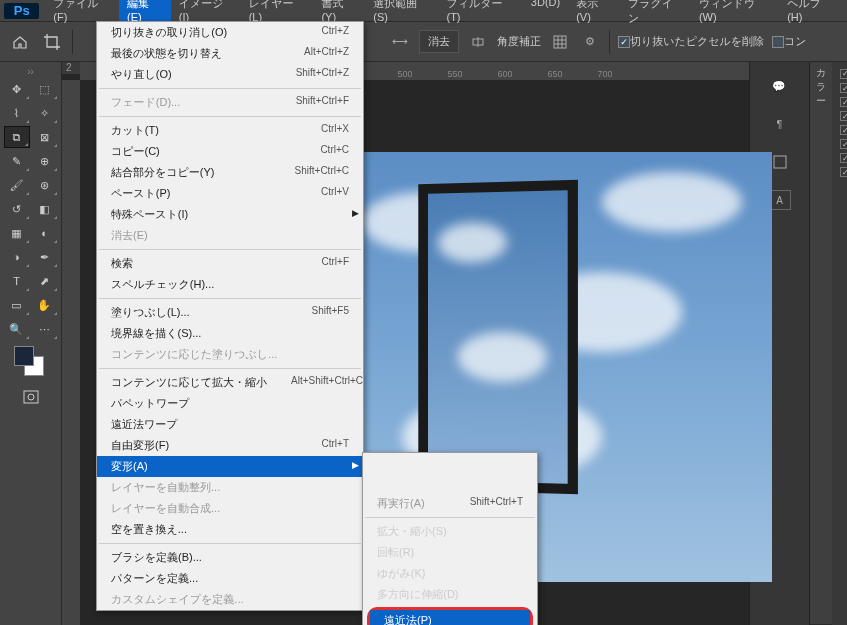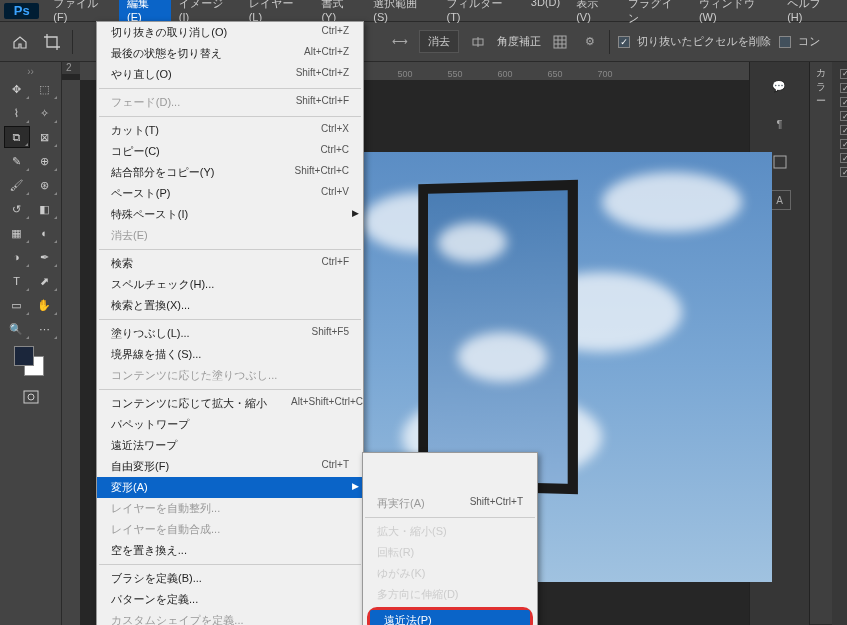--- a/index.html
+++ b/index.html
@@ -8,21 +8,21 @@
 .menubar { height: 22px; background: #444; display: flex; align-items: center; padding: 0 4px; border-bottom: 1px solid #2a2a2a; }
 .ps-logo { width: 36px; height: 16px; background: #001d33; color: #3aa3ff; font-size: 13px; font-weight: bold; display: flex; align-items: center; justify-content: center; border-radius: 2px; margin-right: 6px; }
 .menubar-item { padding: 3px 8px; cursor: default; font-size: 11px; }
 .menubar-item.active { background: #0a64c8; color: #fff; }
 
 .optionsbar { height: 40px; background: #444; display: flex; align-items: center; padding: 0 8px; gap: 8px; border-bottom: 1px solid #2a2a2a; }
 .opt-icon { width: 24px; height: 24px; display: flex; align-items: center; justify-content: center; color: #ccc; }
 .opt-divider { width: 1px; height: 24px; background: #2a2a2a; }
 .opt-btn { padding: 3px 8px; border: 1px solid #555; background: #3a3a3a; border-radius: 0; font-size: 11px; }
 .opt-iconbtn { width: 22px; height: 22px; display:flex; align-items:center; justify-content:center; color:#aaa; }
-.checkbox-row { display:flex; align-items:center; gap:7px; }
+.checkbox-row { display:flex; align-items:center; gap:0; }
 .chk { width:12px; height:12px; border:1px solid #888; background:#3aa3ff22; display:flex; align-items:center; justify-content:center; }
 .chk.on::after { content:"✓"; font-size:9px; color:#fff; }
 
 .main-area { display: flex; height: calc(100% - 62px); }
 .toolbox { width: 62px; background: #444; border-right: 1px solid #2a2a2a; display: flex; flex-direction: column; align-items: center; padding-top: 4px; }
 .tool-dbl { width: 20px; height: 8px; color:#888; font-size:10px; text-align:center; }
 .tool-grid { display:grid; grid-template-columns: 26px 26px; gap:2px; padding-top:4px;}
 .tool-cell { width:26px; height:22px; display:flex; align-items:center; justify-content:center; color:#ccc; position:relative; }
 .tool-cell.active { background:#2c2c2c; border:1px solid #111; }
 .tool-cell .tri { position:absolute; right:1px; bottom:1px; width:0;height:0;border-left:3px solid transparent;border-bottom:3px solid #888; }
@@ -291,23 +291,20 @@
       <span>消去(E)</span>
     </div>
     <div class="dd-sep"></div>
     <div class="dd-item">
       <span>検索</span>
       <span class="shortcut">Ctrl+F</span>
     </div>
     <div class="dd-item">
       <span>スペルチェック(H)...</span>
     </div>
-    <div class="dd-item">
-      <span>検索と置換(X)...</span>
-    </div>
     <div class="dd-sep"></div>
     <div class="dd-item">
       <span>塗りつぶし(L)...</span>
       <span class="shortcut">Shift+F5</span>
     </div>
     <div class="dd-item">
       <span>境界線を描く(S)...</span>
     </div>
     <div class="dd-item disabled">
       <span>コンテンツに応じた塗りつぶし...</span>

